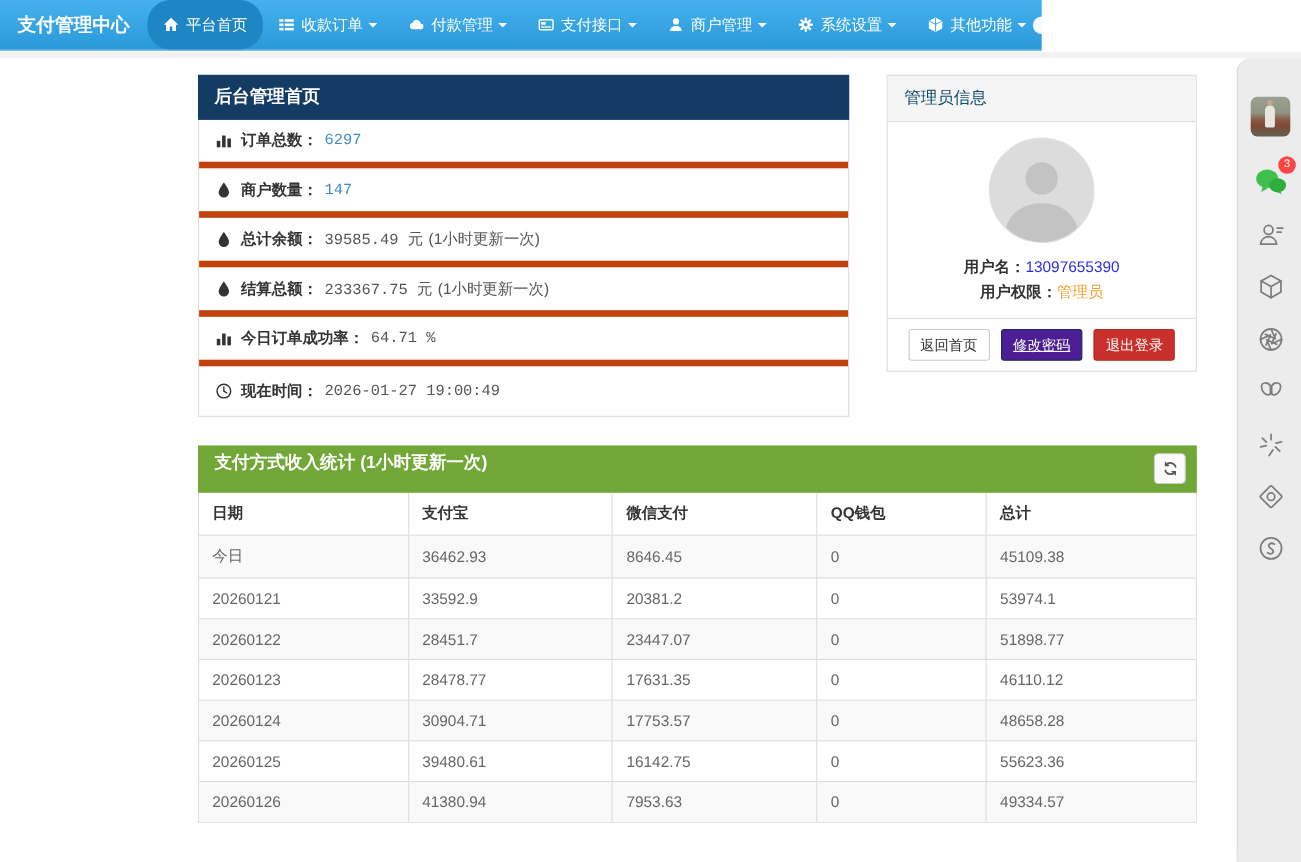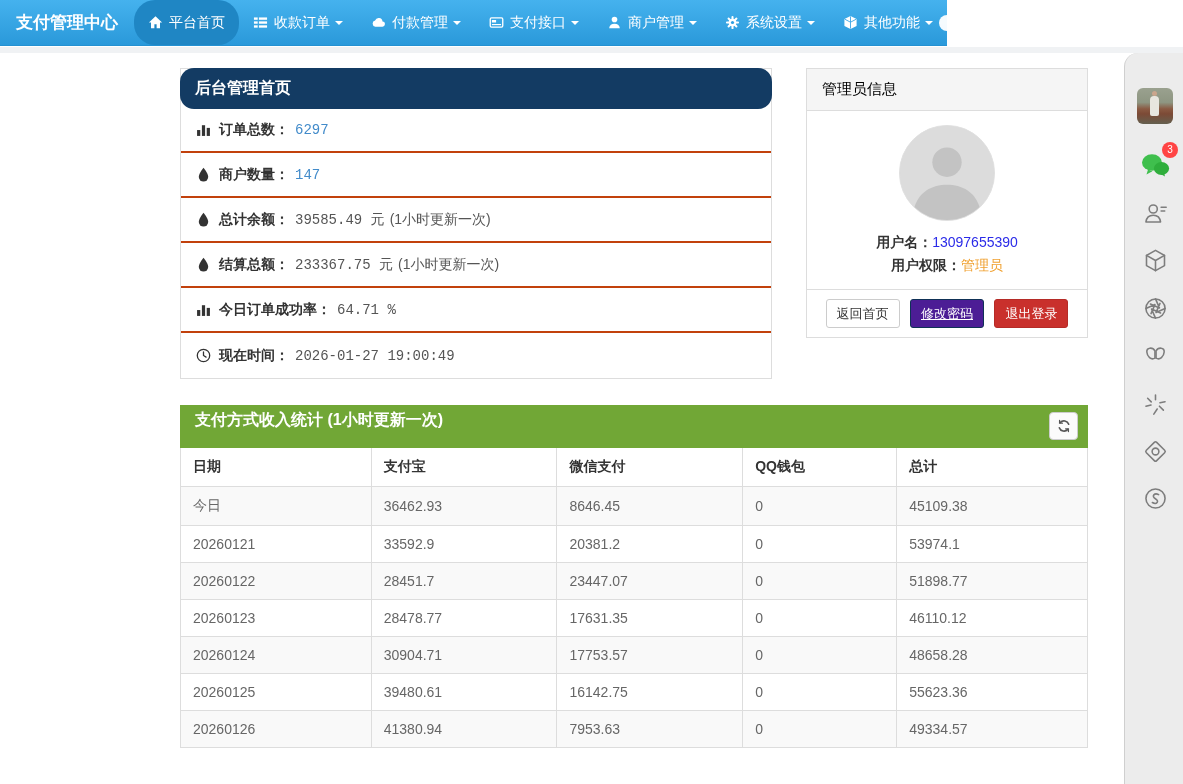--- a/index.html
+++ b/index.html
@@ -23,28 +23,28 @@
     background:#fff; border-radius:50%; opacity:.95; }
   .navbar-substrip { position:absolute; left:0; top:47px; width:1183px; height:6px; background:#f0f2f4; }
 
   
   .panel { position:absolute; background:#fff; border:1px solid #ddd; }
   .panel-stats  { left:180px; top:68px;  width:592px; }
   .panel-admin  { left:806px; top:68px;  width:282px; }
   .panel-income { left:180px; top:405px; width:908px; border:1px solid #ddd; }
 
   .hd-navy { background:#133b63; color:#fff; font-size:16px; font-weight:bold;
-    padding:10px 15px; margin:-1px;border-radius:14px; }
-  .hd-gray { background:#f5f5f5; color:#000000; font-size:15px; padding:11px 15px;
+    padding:10px 15px; margin:-1px; }
+  .hd-gray { background:#f5f5f5; color:#0c4a6e; font-size:15px; padding:11px 15px;
     border-bottom:1px solid #ddd; }
   .hd-green { background:#71a736; color:#fff; font-size:16px; font-weight:bold;
     padding:5px 15px; margin:-1px -1px 0 -1px; position:relative; height:43px; }
 
   
-  .stat-row { display:flex; align-items:center; padding:12px 15px; border-bottom:2px solid #c2410c;
+  .stat-row { display:flex; align-items:center; padding:12px 15px; border-bottom:6px solid #c2410c;
     font-size:14px; height:45px; }
   .stat-row:last-child { border-bottom:none; }
   .stat-ic { width:15px; height:15px; margin-right:8px; flex:0 0 auto; }
   .stat-label { font-weight:bold; color:#333; }
   .stat-value { margin-left:6px; color:#555;font-family:Liberation Mono, monospace; }
   .stat-value.link { color:#428bca; cursor:pointer; }
   .stat-suffix { margin-left:5px; color:#555; }
 
   
   .admin-body { text-align:center; padding:12px 15px 12px; }

